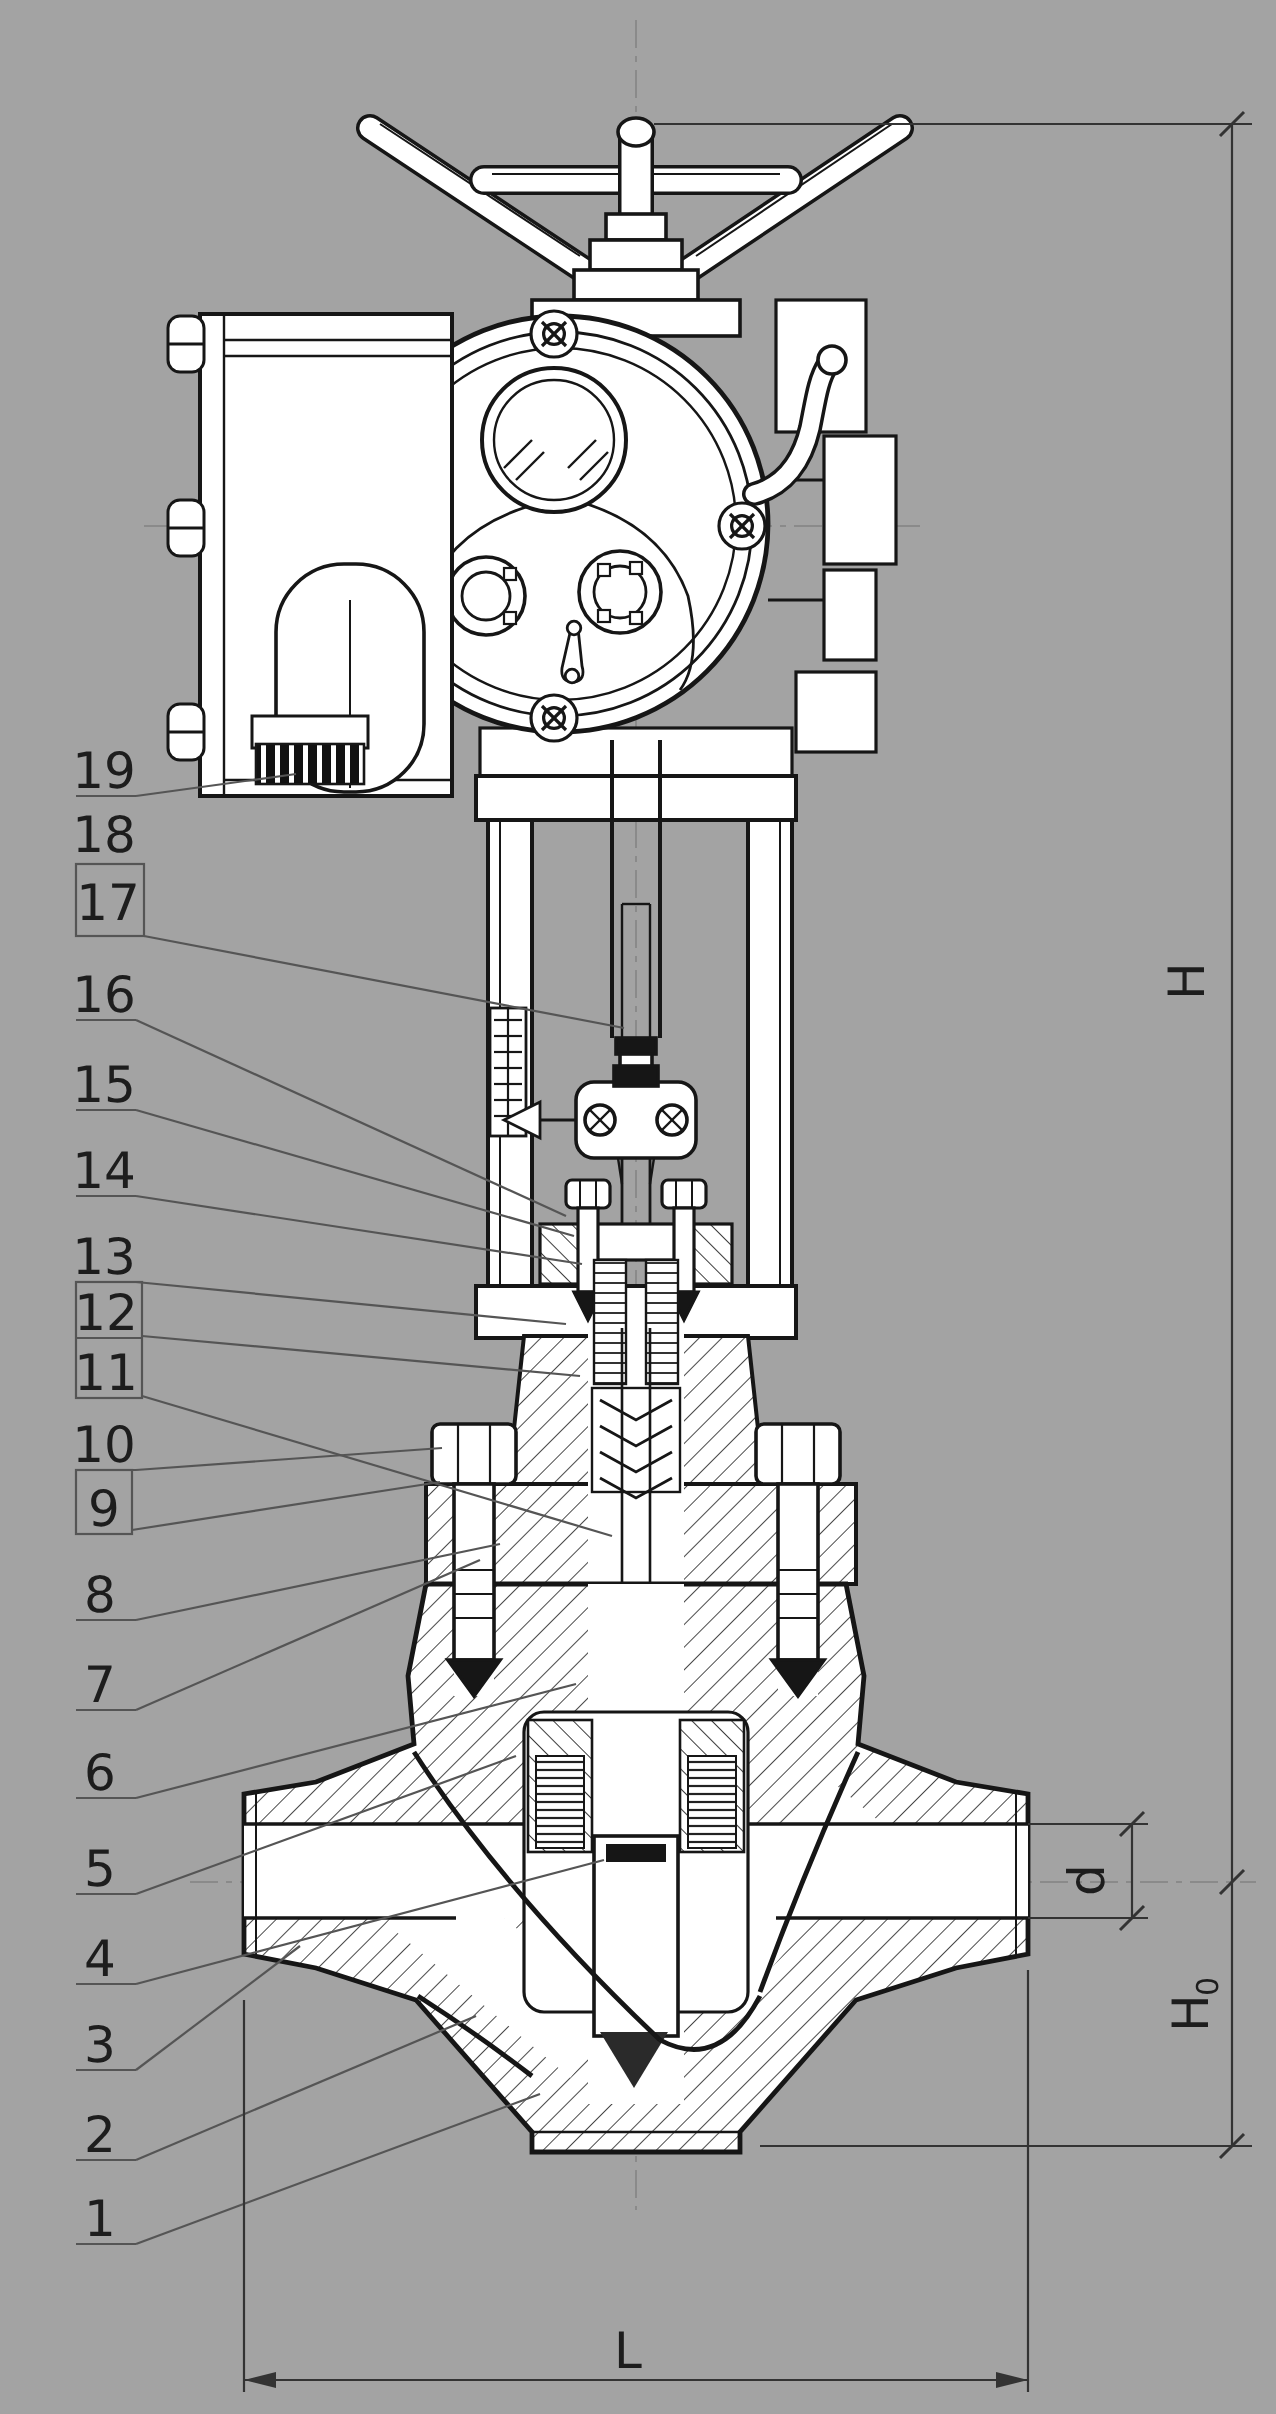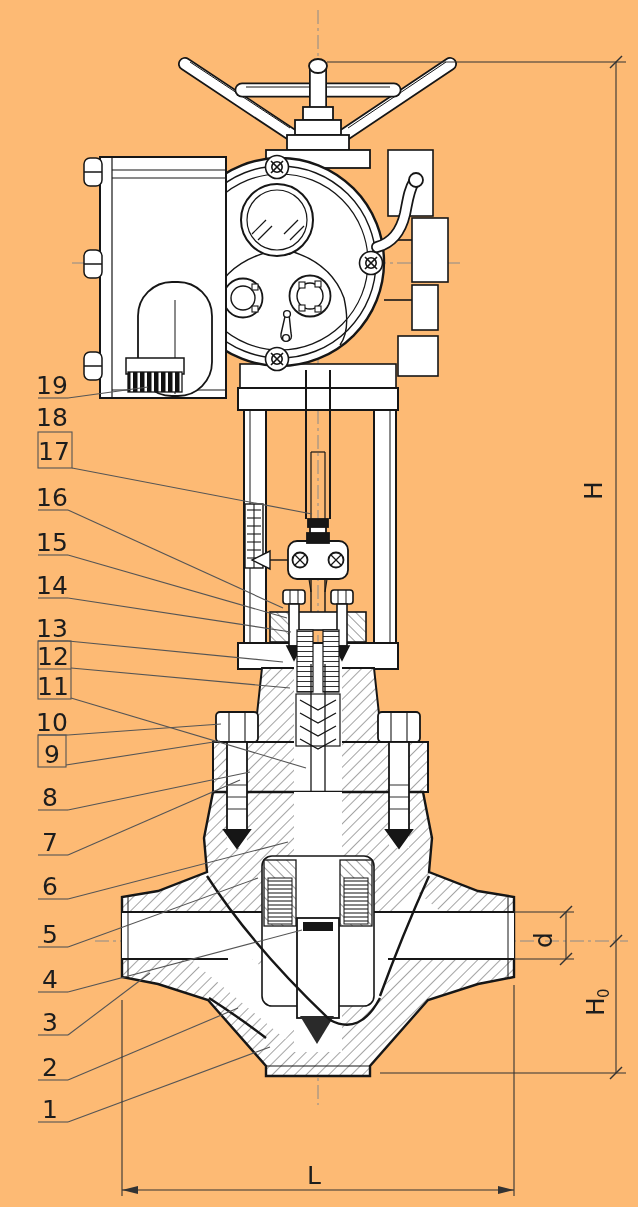--- a/index.html
+++ b/index.html
@@ -1,16 +1,16 @@
 <!DOCTYPE html>
 <html><head>
 <meta charset="utf-8">
 <style>
   html,body { margin:0; padding:0; background:#ffffff; }
-  .stage { position:relative; width:638px; height:1207px; background:#fdba74; overflow:hidden; }
+  .stage { position:relative; width:638px; height:1207px; background:#a3a3a3; overflow:hidden; }
   svg { display:block; }
   text { font-family:"DejaVu Sans", sans-serif; fill:#1d1d1d; }
   .co    { font-size:25px; }
   .dim   { font-size:25px; }
   .dimsub{ font-size:15px; }
   .outline { stroke:#161616; fill:none; }
 </style>
 </head>
 <body>
 

